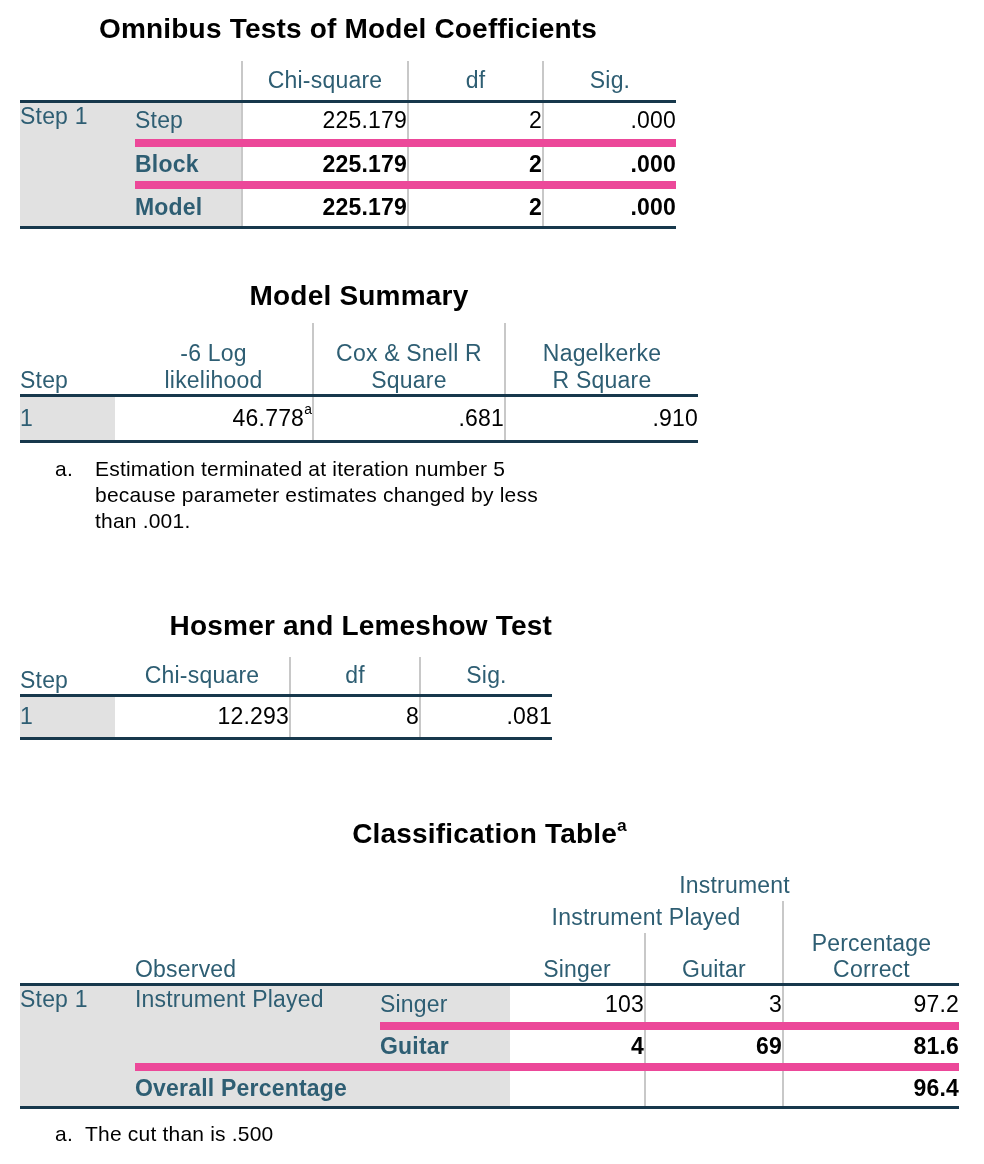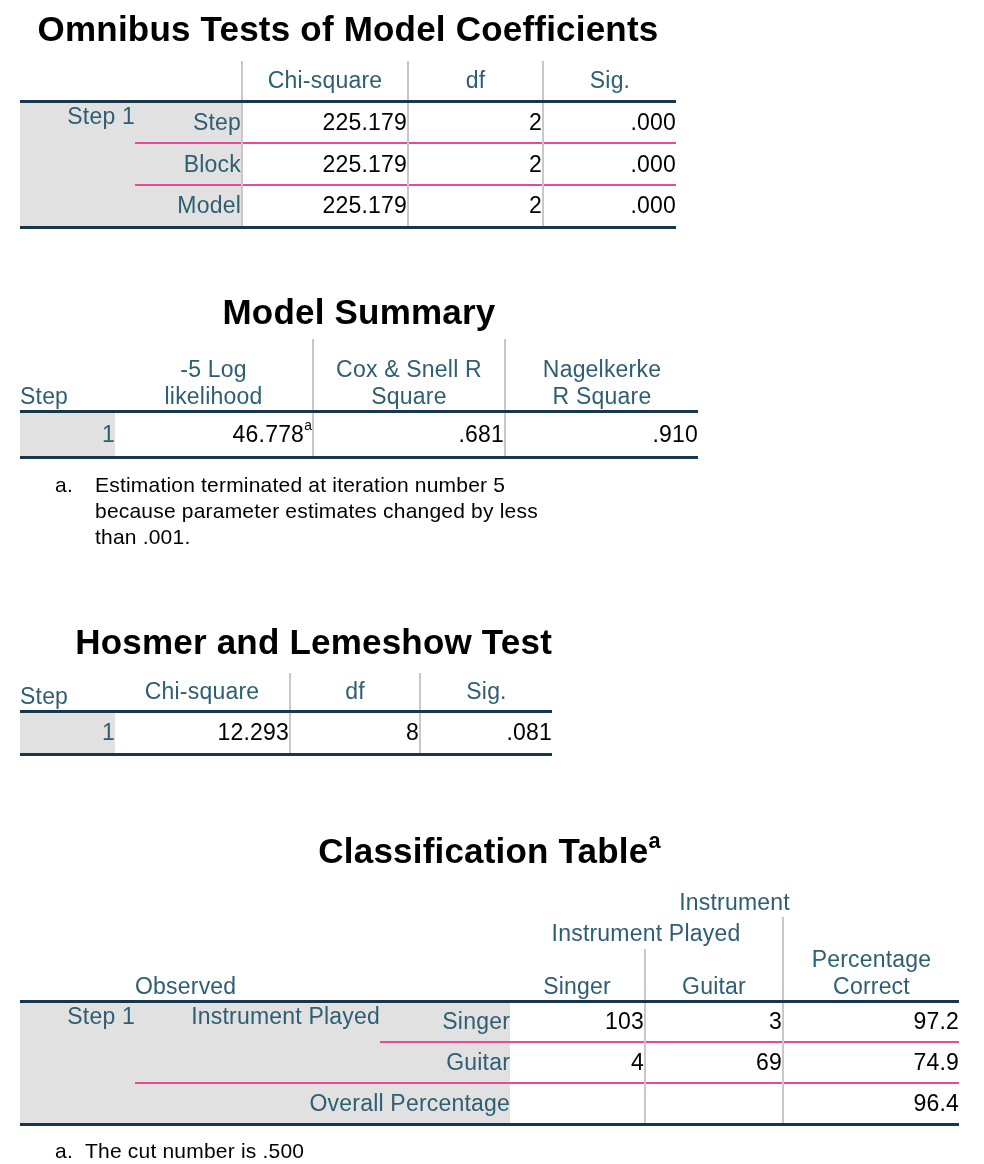--- a/index.html
+++ b/index.html
@@ -5,55 +5,55 @@
   * { box-sizing: border-box; }
   html, body { margin: 0; padding: 0; background: #ffffff; }
   body {
     width: 984px; height: 1164px;
     font-family: "Liberation Sans", "DejaVu Sans", sans-serif;
     color: #000;
   }
   .page { padding-top: 6px; }
   .sec { margin-left: 20px; }
   .ttl {
-    font-size: 35px; font-weight: bold; color: #000;
+    font-size: 28px; font-weight: bold; color: #000;
     text-align: center; letter-spacing: .2px; line-height: 34px;
   }
   .ttl sup { font-size: .62em; position: relative; top: -2px; }
   table.spss {
     border-collapse: collapse; table-layout: fixed;
     font-size: 23px; letter-spacing: .2px; color: #000;
   }
   table.spss td { padding: 0; overflow: hidden; }
   
   .h  { color: #2E5E73; text-align: center; vertical-align: middle; }
   .hb { color: #2E5E73; text-align: left; vertical-align: bottom; padding: 0 0 6px 10px; }
   .ctrb { vertical-align: bottom; padding-bottom: 6px; }
   .pre { white-space: pre-line; line-height: 1.17; }
   
-  .lbl { color: #2E5E73; text-align: right; padding-left: 12px; vertical-align: middle; }
+  .lbl { color: #2E5E73; text-align: left; padding-left: 12px; vertical-align: middle; }
   .top { vertical-align: top; padding-top: 7px; }
   .g { background: #E1E1E1; }
   
   .num { text-align: right; padding-right: 22px; vertical-align: middle; }
   .num sup { font-size: .6em; position: relative; top: -3px; }
   
   .vl  { border-left: 2px solid #C8C8C8; }
-  .sep { border-top: 2px solid #ec4899; }
+  .sep { border-top: 8px solid #ec4899; font-weight: bold; }
   .bt  { border-top: 3px solid #17384C; }
   .bb  { border-bottom: 3px solid #17384C; }
   
   .fnote { display: flex; margin-left: 35px; font-size: 21px; line-height: 26px; color: #000; letter-spacing: .2px; }
   .fnote .mk { flex: 0 0 40px; }
   .fnote .mk.narrow { flex: 0 0 30px; }
   .fnote .tx { white-space: pre-line; }
   
   #sec-omnibus  { margin-top: 6px; }
   #sec-omnibus .ttl { margin-bottom: 15px; }
-  #sec-summary  { margin-top: 66px; }
+  #sec-summary  { margin-top: 50px; }
   #sec-summary .ttl { margin-bottom: 10px; }
   #sec-summary .fnote { margin-top: 13px; }
   #sec-hosmer   { margin-top: 75px; }
   #sec-hosmer .ttl { margin-bottom: 14px; text-align: right; }
   #sec-class    { margin-top: 70px; }
   #sec-class .ttl { margin-bottom: 20px; text-align: center; }
   #sec-class .fnote { margin-top: 12px; }
 </style>
 </head>
 <body>
@@ -105,21 +105,21 @@
     <table class="spss" style="width:678px">
       <colgroup>
         <col style="width:95px">
           <col style="width:198px">
           <col style="width:192px">
           <col style="width:193px">
       </colgroup>
       <tbody>
           <tr style="height:73px">
         <td class="hb">Step</td>
-        <td class="h ctrb pre">-5 Log
+        <td class="h ctrb pre">-6 Log
 likelihood</td>
         <td class="h ctrb pre vl">Cox &amp; Snell R
 Square</td>
         <td class="h ctrb pre vl">Nagelkerke
 R Square</td>
       </tr>
       <tr style="height:46px">
         <td class="g lbl bt bb">1</td>
         <td class="num bt bb"><span>46.778</span><sup>a</sup></td>
         <td class="num vl bt bb">.681</td>
@@ -195,29 +195,29 @@
         <td class="g lbl top bt" rowspan="2">Instrument Played</td>
         <td class="g lbl bt">Singer</td>
         <td class="num bt">103</td>
         <td class="num vl bt">3</td>
         <td class="num vl bt">97.2</td>
       </tr>
       <tr style="height:41px">
         <td class="g lbl sep">Guitar</td>
         <td class="num sep">4</td>
         <td class="num vl sep">69</td>
-        <td class="num vl sep">74.9</td>
+        <td class="num vl sep">81.6</td>
       </tr>
       <tr style="height:41px">
         <td colspan="2" class="g lbl sep bb">Overall Percentage</td>
         <td class="sep bb"></td>
         <td class="vl sep bb"></td>
         <td class="num vl sep bb">96.4</td>
       </tr>
     </tbody>
       </table>
     <div class="fnote">
       <span class="mk narrow">a.</span>
-      <span class="tx">The cut number is .500</span>
+      <span class="tx">The cut than is .500</span>
     </div>
   </div>
 
 </div>
 
 </body></html>

